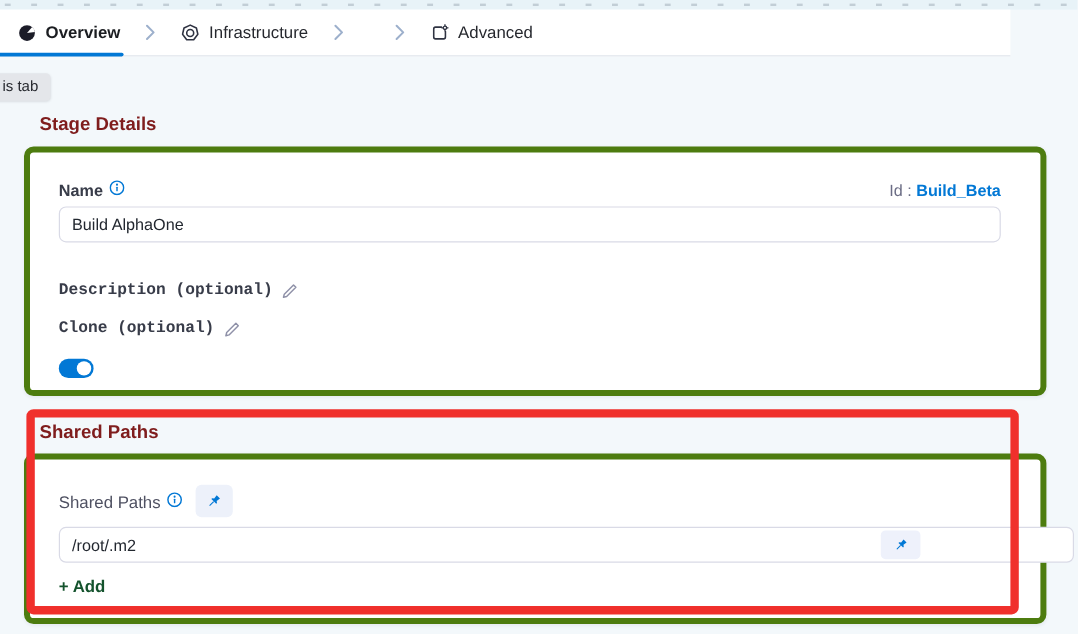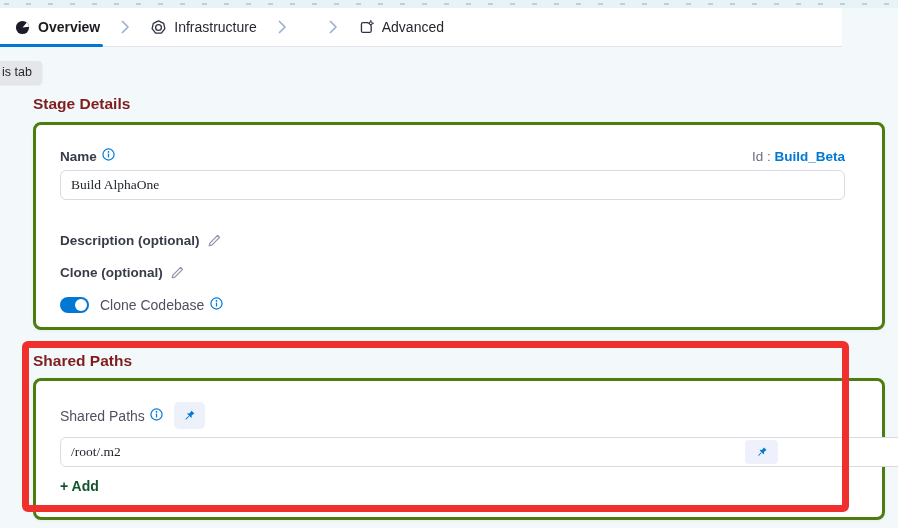--- a/index.html
+++ b/index.html
@@ -40,38 +40,38 @@
     box-shadow: 0 1px 2px rgba(40,41,61,.12);
   }
   
   .section-heading {
     position: absolute; left: 33px; font-size: 15.5px; font-weight: bold; color: #7f1d1d;
   }
   #heading-stage-details { top: 95px; }
   #heading-shared-paths  { top: 352px; }
   
   .card {
-    position: absolute; left: 33px; width: 852px; background: #ffffff;
-    border: 3px solid #4d7c0f; border-radius: 8px;
+    position: absolute; left: 20px; width: 852px; background: #ffffff;
+    border: 5px solid #4d7c0f; border-radius: 8px;
     box-shadow: 0 1px 3px rgba(40,41,61,.06);
   }
   #card-stage-details { top: 122px; height: 208px; padding: 23px 24px 0 24px; }
   #card-shared-paths  { top: 378px; height: 142px; padding: 21px 24px 0 24px; }
   
   .name-row { width: 785px; display: flex; justify-content: space-between; align-items: center; }
   .field-label { font-size: 13.5px; font-weight: bold; color: #383c49; display: flex; align-items: center; gap: 5px; }
   .id-wrap { font-size: 13.5px; color: #6b6d85; }
   .id-link { color: #0278d5; text-decoration: none; font-weight: bold; cursor: pointer; }
   .text-input {
     display: block; width: 785px; height: 30px; margin-top: 6px;
     border: 1px solid #d9dae6; border-radius: 6px; background: #fff;
-    font-family: Liberation Serif, serif; font-size: 13.5px; color: #22272f;
+    font-family: Liberation Sans, sans-serif; font-size: 13.5px; color: #22272f;
     padding: 0 36px 0 10px;
   }
-  .opt-row { margin-top: 17px; display: flex; align-items: center; gap: 7px; }
+  .opt-row { margin-top: 17px; display: flex; align-items: center; gap: 7px; font-family: Liberation Mono, monospace; }
   .opt-row.first { margin-top: 33px; }
   .pencil-btn { background: none; border: none; cursor: pointer; display: flex; padding: 0; }
   .toggle-row { margin-top: 17px; display: flex; align-items: center; gap: 11px; }
   .toggle {
     width: 29px; height: 16px; border-radius: 9px; background: #0278d5;
     position: relative; cursor: pointer; border: none;
   }
   .toggle .knob {
     position: absolute; top: 2px; right: 2px; width: 12px; height: 12px;
     border-radius: 50%; background: #ffffff;
@@ -199,30 +199,20 @@
       <svg width="15" height="15" viewBox="0 0 16 16">
           <path d="M11.3 2.6 L13.4 4.7 L5.2 12.9 L2.4 13.6 L3.1 10.8 Z" fill="none" stroke="#8f91a8" stroke-width="1.3" stroke-linejoin="round"></path>
         </svg>
     </button>
   </div>
 
   <div class="toggle-row">
     <button class="toggle">
         <span class="knob"></span>
       </button>
-    <span class="toggle-label">
-      <span>Clone Codebase</span>
-      <span>
-        <svg width="13" height="13" viewBox="0 0 14 14">
-            <circle cx="7" cy="7" r="6" fill="none" stroke="#0278d5" stroke-width="1.3"></circle>
-            <circle cx="7" cy="4.2" r="0.95" fill="#0278d5"></circle>
-            <rect x="6.35" y="6" width="1.3" height="4.2" rx="0.6" fill="#0278d5"></rect>
-          </svg>
-      </span>
-    </span>
   </div>
 </div>
 
 <div class="section-heading" id="heading-shared-paths">Shared Paths</div>
 
 <div class="card" id="card-shared-paths">
   <div class="sp-label-row">
     <span class="sp-label">
       <span>Shared Paths</span>
       <span>

